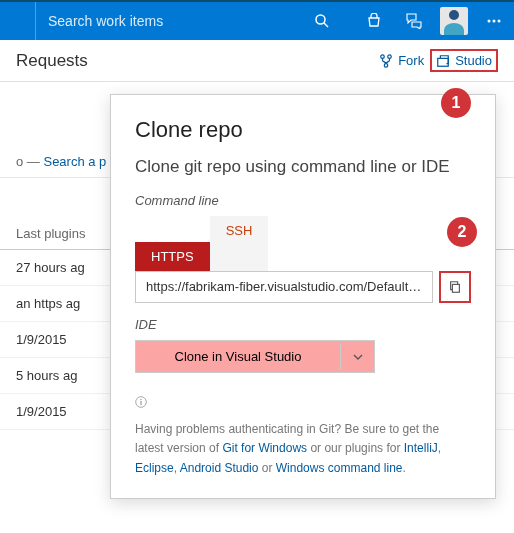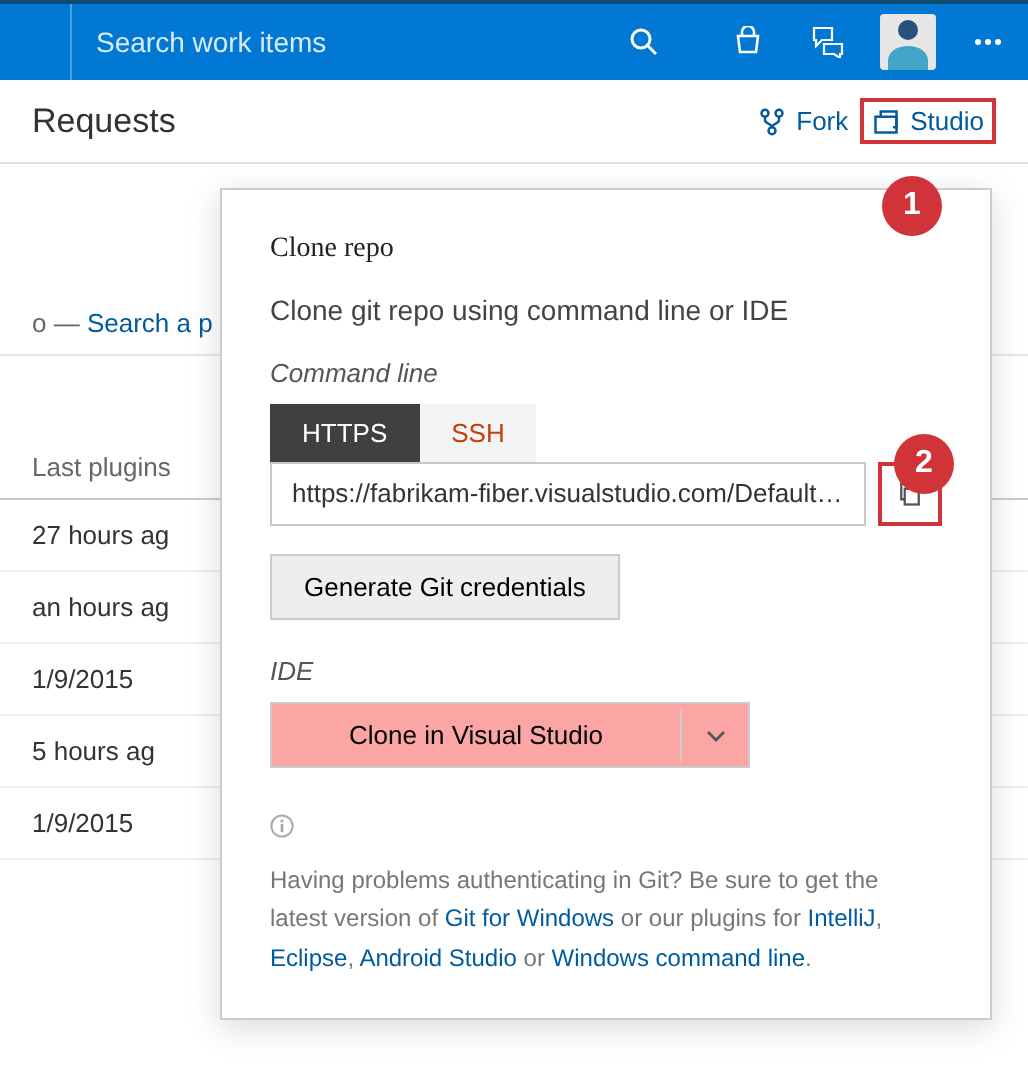--- a/index.html
+++ b/index.html
@@ -26,26 +26,26 @@
     .callout-1 { top: 88px; right: 43px; }
     .callout-2 { top: 217px; right: 37px; }
     
     .content-row { display: flex; align-items: center; padding: 8px 16px; font-size: 13px; color: #333; border-bottom: 1px solid #f0f0f0; height: 36px; }
     .breadcrumb-row { padding: 12px 16px 8px; font-size: 13px; border-bottom: 1px solid #e8e8e8; }
     .link { color: #005a9e; cursor: pointer; }
     .muted { color: #666; }
     .header-row { border-bottom: 1px solid #ccc; height: 32px; }
     
     .flyout { position: absolute; top: 94px; left: 110px; right: 18px; background: #fff; border: 1px solid #ccc; box-shadow: 0 4px 16px rgba(0,0,0,0.15); padding: 22px 24px 20px; z-index: 40; }
-    .flyout h2 { font-size: 14px; font-weight: 400; color: #222; margin-bottom: 14px; font-family: Liberation Serif, serif; }
-    .flyout .desc { font-size: 14px; color: #444; margin-bottom: 16px; }
+    .flyout h2 { font-size: 22px; font-weight: 400; color: #222; margin-bottom: 14px; }
+    .flyout .desc { font-size: 17px; color: #444; margin-bottom: 16px; }
     .section-label { font-size: 13px; color: #555; margin-bottom: 8px; font-style: italic; }
     .tabs { display: flex; margin-bottom: 0; }
     .tab { padding: 7px 16px; font-size: 13px; cursor: pointer; background: #f4f4f4; color: #c2410c; }
-    .tab.active { background: #404040; color: #fff; }
+    .tab.active { background: #b91c1c; color: #fff; margin-top: 26px; }
     .url-row { display: flex; align-items: stretch; margin-bottom: 14px; }
     .url-input { flex: 1; border: 1px solid #c8c8c8; padding: 7px 10px; font-size: 13px; color: #333; text-overflow: ellipsis; white-space: nowrap; overflow: hidden; }
     .copy-wrap { border: 2px solid #d13438; padding: 3px; margin-left: 6px; display: flex; align-items: center; justify-content: center; }
     .copy-btn { width: 22px; height: 22px; display: flex; align-items: center; justify-content: center; cursor: pointer; }
     .gen-btn { display: inline-block; background: #eee; border: 1px solid #ccc; padding: 8px 16px; font-size: 13px; cursor: pointer; margin-bottom: 18px; }
     .ide-btn { display: flex; align-items: center; border: 1px solid #ccc; background: #fca5a5; width: 240px; margin-bottom: 20px; }
     .ide-main { flex: 1; text-align: center; padding: 8px 10px; font-size: 13px; cursor: pointer; }
     .ide-drop { width: 34px; border-left: 1px solid #ccc; display: flex; align-items: center; justify-content: center; cursor: pointer; padding: 8px 0; }
     .help { font-size: 12px; color: #777; line-height: 1.6; display: flex; gap: 6px; flex-direction: column; }
     .help .info-icon { flex-shrink: 0; margin-top: 2px; }
@@ -120,21 +120,21 @@
 
 <div style="height:40px"></div>
 
 <div class="content-row header-row">
   <span class="muted">Last plugins</span>
 </div>
 <div class="content-row">
     <span>27 hours ag</span>
   </div>
 <div class="content-row">
-    <span>an hours ag</span>
+    <span>an https ag</span>
   </div>
 <div class="content-row">
     <span>1/9/2015</span>
   </div>
 <div class="content-row">
     <span>5 hours ag</span>
   </div>
 <div class="content-row">
     <span>1/9/2015</span>
   </div>
@@ -151,21 +151,20 @@
     <div class="url-input">https://fabrikam-fiber.visualstudio.com/DefaultColl...</div>
     <div class="copy-wrap">
       <span class="copy-btn">
         <svg width="14" height="14" viewBox="0 0 16 16" fill="none" stroke="#555" stroke-width="1.3">
             <rect x="5" y="5" width="8" height="9"></rect>
             <path d="M5 11H3V2h8v3"></path>
           </svg>
       </span>
     </div>
   </div>
-  <div class="gen-btn">Generate Git credentials</div>
   <div class="section-label">IDE</div>
   <div class="ide-btn">
     <div class="ide-main">Clone in Visual Studio</div>
     <div class="ide-drop">
       <svg width="10" height="10" viewBox="0 0 10 10">
           <path d="M1 3l4 4 4-4" fill="none" stroke="#555" stroke-width="1.4"></path>
         </svg>
     </div>
   </div>
   <div class="help">

